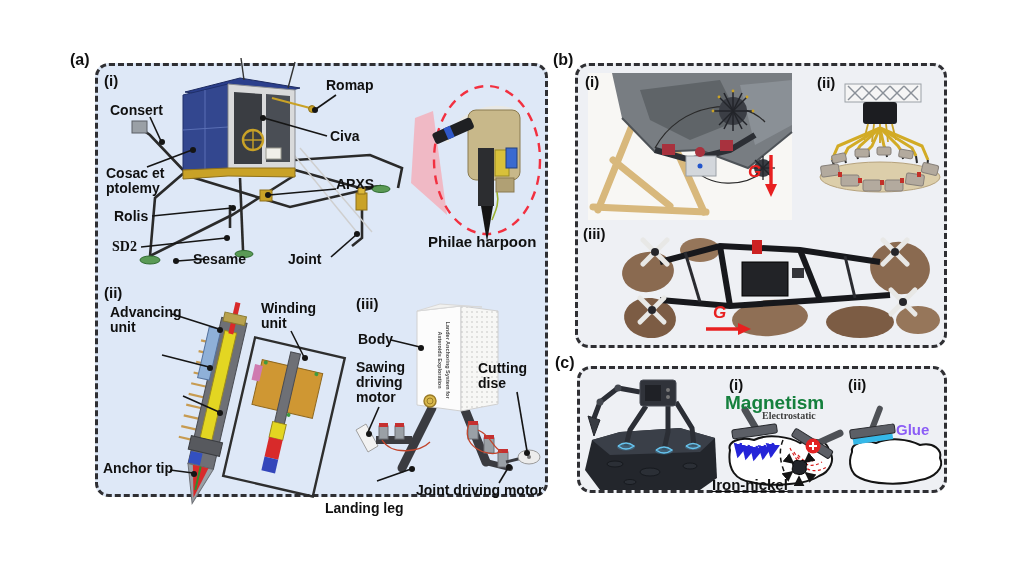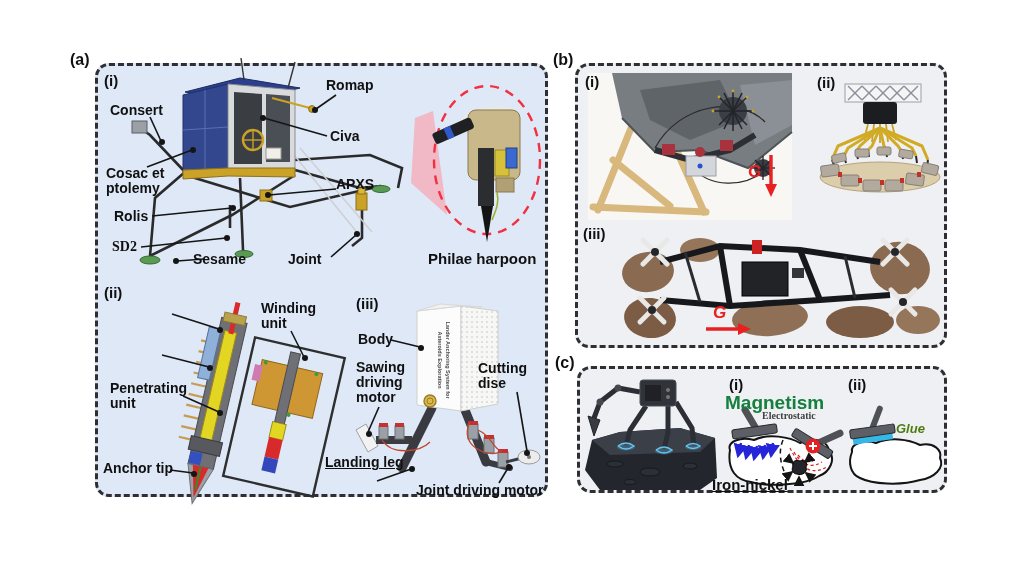--- a/index.html
+++ b/index.html
@@ -10,21 +10,21 @@
   #panel-b{left:575px;top:63px;width:372px;height:285px;background:#eef0f4;}
   #panel-c{left:577px;top:366px;width:370px;height:127px;background:#eef0f4;}
   #art{position:absolute;left:0;top:0;width:1024px;height:573px;}
   .lbl{position:absolute;font-weight:bold;font-size:14px;line-height:1.06;color:#101010;white-space:normal;}
   .nowrap{white-space:nowrap;}
   .panel-letter{font-size:16px;}
   .sub-label{font-size:15px;}
   .gravity{color:#e82020;font-style:italic;font-size:17px;}
   .magnetism{color:#15803d;font-size:19px;}
   .electro{color:#404040;font-size:10px;font-family:Liberation Serif, serif;}
-  .glue{color:#4d7c0f;font-size:13px;font-style:italic;}
+  .glue{color:#8b5cf6;font-size:15px;}
   .ironnickel{font-size:15px;}
   .callout-label{font-size:15px;}
   .vtext{position:absolute;left:452px;top:313px;width:94px;transform:rotate(90deg);
          transform-origin:0 0;font-size:5.5px;font-weight:bold;color:#4a4a4a;
          text-align:center;line-height:1.5;}
 </style>
 </head>
 <body>
 
 <div id="canvas">
@@ -469,30 +469,30 @@
 
   <div class="lbl nowrap" style="left:110px;top:103px;">Consert</div>
   <div class="lbl nowrap" style="left:326px;top:78px;">Romap</div>
   <div class="lbl nowrap" style="left:330px;top:129px;">Civa</div>
   <div class="lbl" style="left:106px;top:166px;width:78px;">Cosac et ptolemy</div>
   <div class="lbl nowrap" style="left:336px;top:177px;">APXS</div>
   <div class="lbl nowrap" style="left:114px;top:209px;">Rolis</div>
   <div class="lbl nowrap" style="left:112px;top:240px;font-family:Liberation Serif, serif;">SD2</div>
   <div class="lbl nowrap" style="left:193px;top:252px;">Sesame</div>
   <div class="lbl nowrap" style="left:288px;top:252px;">Joint</div>
-  <div class="lbl nowrap callout-label" style="left:428px;top:251px;">Philae harpoon</div>
-
+  <div class="lbl nowrap callout-label" style="left:428px;top:234px;">Philae harpoon</div>
+
+  <div class="lbl" style="left:110px;top:305px;width:88px;">Advancing unit</div>
   <div class="lbl" style="left:261px;top:301px;width:66px;">Winding unit</div>
-  <div class="lbl" style="left:110px;top:381px;width:95px;">Penetrating unit</div>
   <div class="lbl nowrap" style="left:103px;top:461px;">Anchor tip</div>
 
   <div class="lbl nowrap" style="left:358px;top:332px;">Body</div>
   <div class="lbl" style="left:356px;top:360px;width:62px;">Sawing driving motor</div>
   <div class="lbl" style="left:478px;top:361px;width:65px;">Cutting dise</div>
-  <div class="lbl nowrap" style="left:325px;top:455px;text-decoration:underline;">Landing leg</div>
+  <div class="lbl nowrap" style="left:325px;top:501px;">Landing leg</div>
   <div class="lbl nowrap" style="left:416px;top:483px;">Joint driving motor</div>
   <div class="vtext">
     <div>Lander Anchoring System for</div>
     <div>Asteroids Exploration</div>
   </div>
 
   <div class="lbl gravity" style="left:748px;top:163px;">G</div>
   <div class="lbl gravity" style="left:713px;top:304px;">G</div>
 
   <div class="lbl magnetism nowrap" style="left:725px;top:393px;">Magnetism</div>

